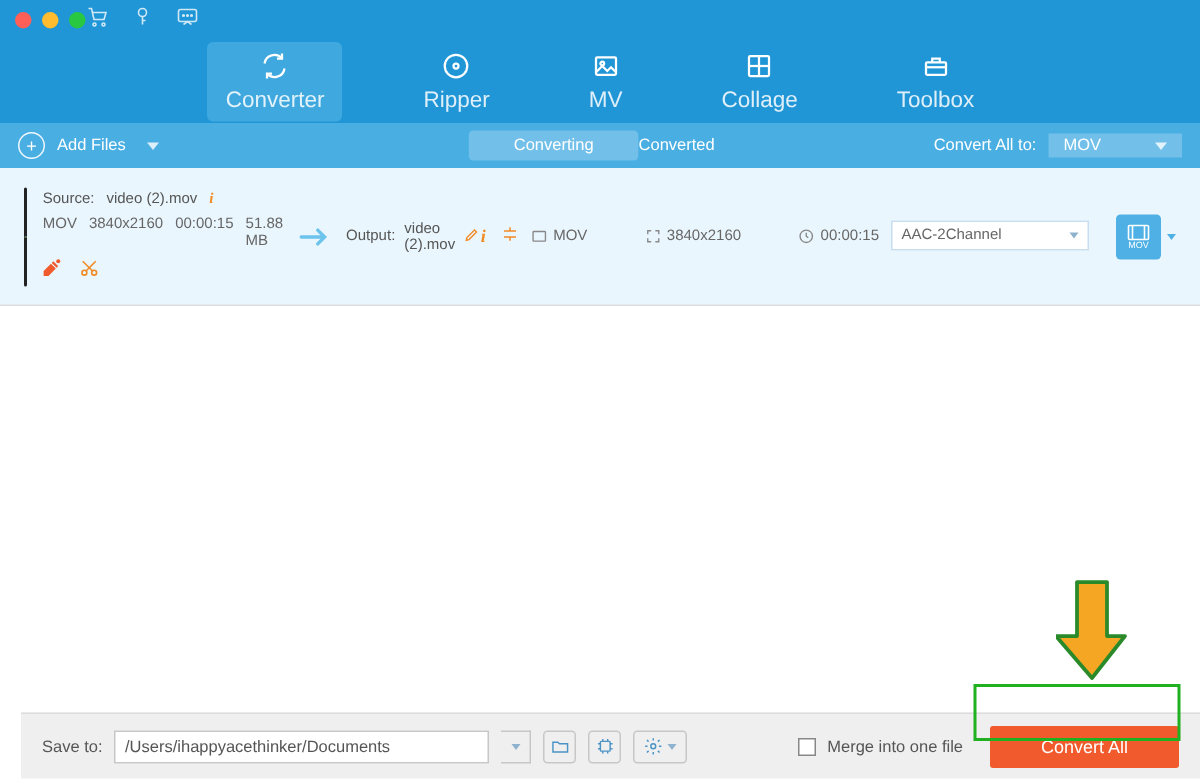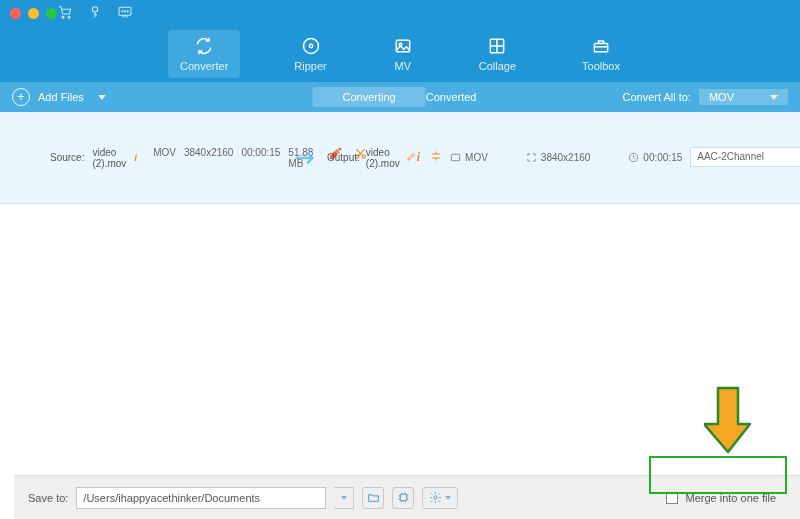--- a/index.html
+++ b/index.html
@@ -5,36 +5,36 @@
 * { margin: 0; padding: 0; box-sizing: border-box; font-family: -apple-system, "Helvetica Neue", Arial, sans-serif; }
 body { width: 800px; height: 519px; background: #fff; overflow: hidden; font-size: 12px; color: #333; }
 
 .titlebar { height: 26px; background: #2196d6; display: flex; align-items: center; padding: 0 10px; color: rgba(255,255,255,.85); }
 .traffic { display: flex; gap: 7px; }
 .dot { width: 11px; height: 11px; border-radius: 50%; }
 .title { flex: 1; text-align: center; font-size: 12px; }
 .titlebar-icons { display: flex; gap: 14px; font-size: 15px; color: #cfe9f7; }
 
 .tabs { height: 56px; background: #2196d6; display: flex; justify-content: center; gap: 42px; align-items: center; }
-.tab { display: flex; flex-direction: column; align-items: center; gap: 4px; color: rgba(255,255,255,.85); font-size: 11px; padding: 6px 12px; border-radius: 4px; cursor: pointer; }
+.tab { display: flex; flex-direction: column; align-items: center; gap: 4px; color: rgba(255,255,255,.85); font-size: 15px; padding: 6px 12px; border-radius: 4px; cursor: pointer; }
 .tab.active { background: #3fa8df; }
 .tab svg, .tab .icon-box { width: 20px; height: 20px; }
 
 .toolbar { height: 30px; background: #49aee2; display: flex; align-items: center; padding: 0 12px; color: #fff; font-size: 11px; }
 .add-btn { display: flex; align-items: center; gap: 8px; cursor: pointer; }
 .circle-plus { width: 18px; height: 18px; border: 1.5px solid rgba(255,255,255,.9); border-radius: 50%; display: flex; align-items: center; justify-content: center; font-size: 12px; }
 .chev-down { width: 0; height: 0; border-left: 4px solid transparent; border-right: 4px solid transparent; border-top: 5px solid rgba(255,255,255,.8); margin-left: 6px; }
 .filter-pill { background: #72c0ea; padding: 4px 30px; border-radius: 3px; }
 .filter-plain { margin-right: 11px; }
 .format-sel { background: #72c0ea; padding: 2px 10px; display: flex; align-items: center; gap: 30px; }
 
 .item-row { background: #eaf6fd; height: 92px; border-bottom: 1px solid #ddd; display: flex; align-items: center; padding: 0 16px; gap: 10px; }
 .thumb { width: 110px; height: 66px; background: #222; border-radius: 2px; display: flex; align-items: center; justify-content: center; overflow: hidden; }
 .thumb svg { width: 100%; height: 100%; }
-.src-col { width: 235px; display: flex; flex-direction: row; gap: 16px; font-size: 10px; color: #555; margin-left: 24px; }
+.src-col { width: 235px; display: flex; flex-direction: column; gap: 6px; font-size: 10px; color: #555; }
 .src-col .line { display: flex; align-items: center; gap: 8px; }
 .meta { display: flex; gap: 8px; color: #666; }
 .pin-cut { display: flex; gap: 12px; font-size: 13px; }
 .arrow-col { width: 28px; display: flex; align-items: center; justify-content: center; }
 .out-col { flex: 1; display: flex; flex-direction: row; gap: 8px; font-size: 10px; color: #555; }
 .out-col .header { display: flex; align-items: center; justify-content: space-between; }
 .out-col .specs { display: flex; gap: 8px; align-items: center; }
 .spec { display: flex; align-items: center; gap: 4px; color: #666; }
 .sel-row { display: flex; gap: 8px; }
 .mini-sel { border: 1px solid #c6def0; background: #fff; height: 20px; display: flex; align-items: center; justify-content: space-between; padding: 0 6px; width: 132px; color: #666; }
@@ -300,18 +300,21 @@
   <div class="foot-ico" style="width:36px">
     <svg width="13" height="13" viewBox="0 0 24 24" fill="none" stroke="currentColor" stroke-width="1.8">
         <circle cx="12" cy="12" r="3"></circle>
         <path d="M12 2v3M12 19v3M4.2 4.2l2.1 2.1M17.7 17.7l2.1 2.1M2 12h3M19 12h3M4.2 19.8l2.1-2.1M17.7 6.3l2.1-2.1"></path>
       </svg>
     <div class="chev-mini" style="margin-left:3px"></div>
   </div>
   <div style="flex:1"></div>
   <div class="checkbox"></div>
   <span style="margin-right:10px">Merge into one file</span>
+  <div class="convert-btn">
+      <span>Convert All</span>
+    </div>
 </div>
 
 <div class="highlight-box" style="left:649px; top:456px; width:138px; height:38px;"></div>
 <svg class="big-arrow" width="48" height="70" viewBox="0 0 48 70">
   <path d="M14 2 h20 v36 h12 L24 66 0 38 h14 z" fill="#f5a623" stroke="#2a8a2a" stroke-width="2.5" stroke-linejoin="round"></path>
 </svg>
 
 </body></html>

